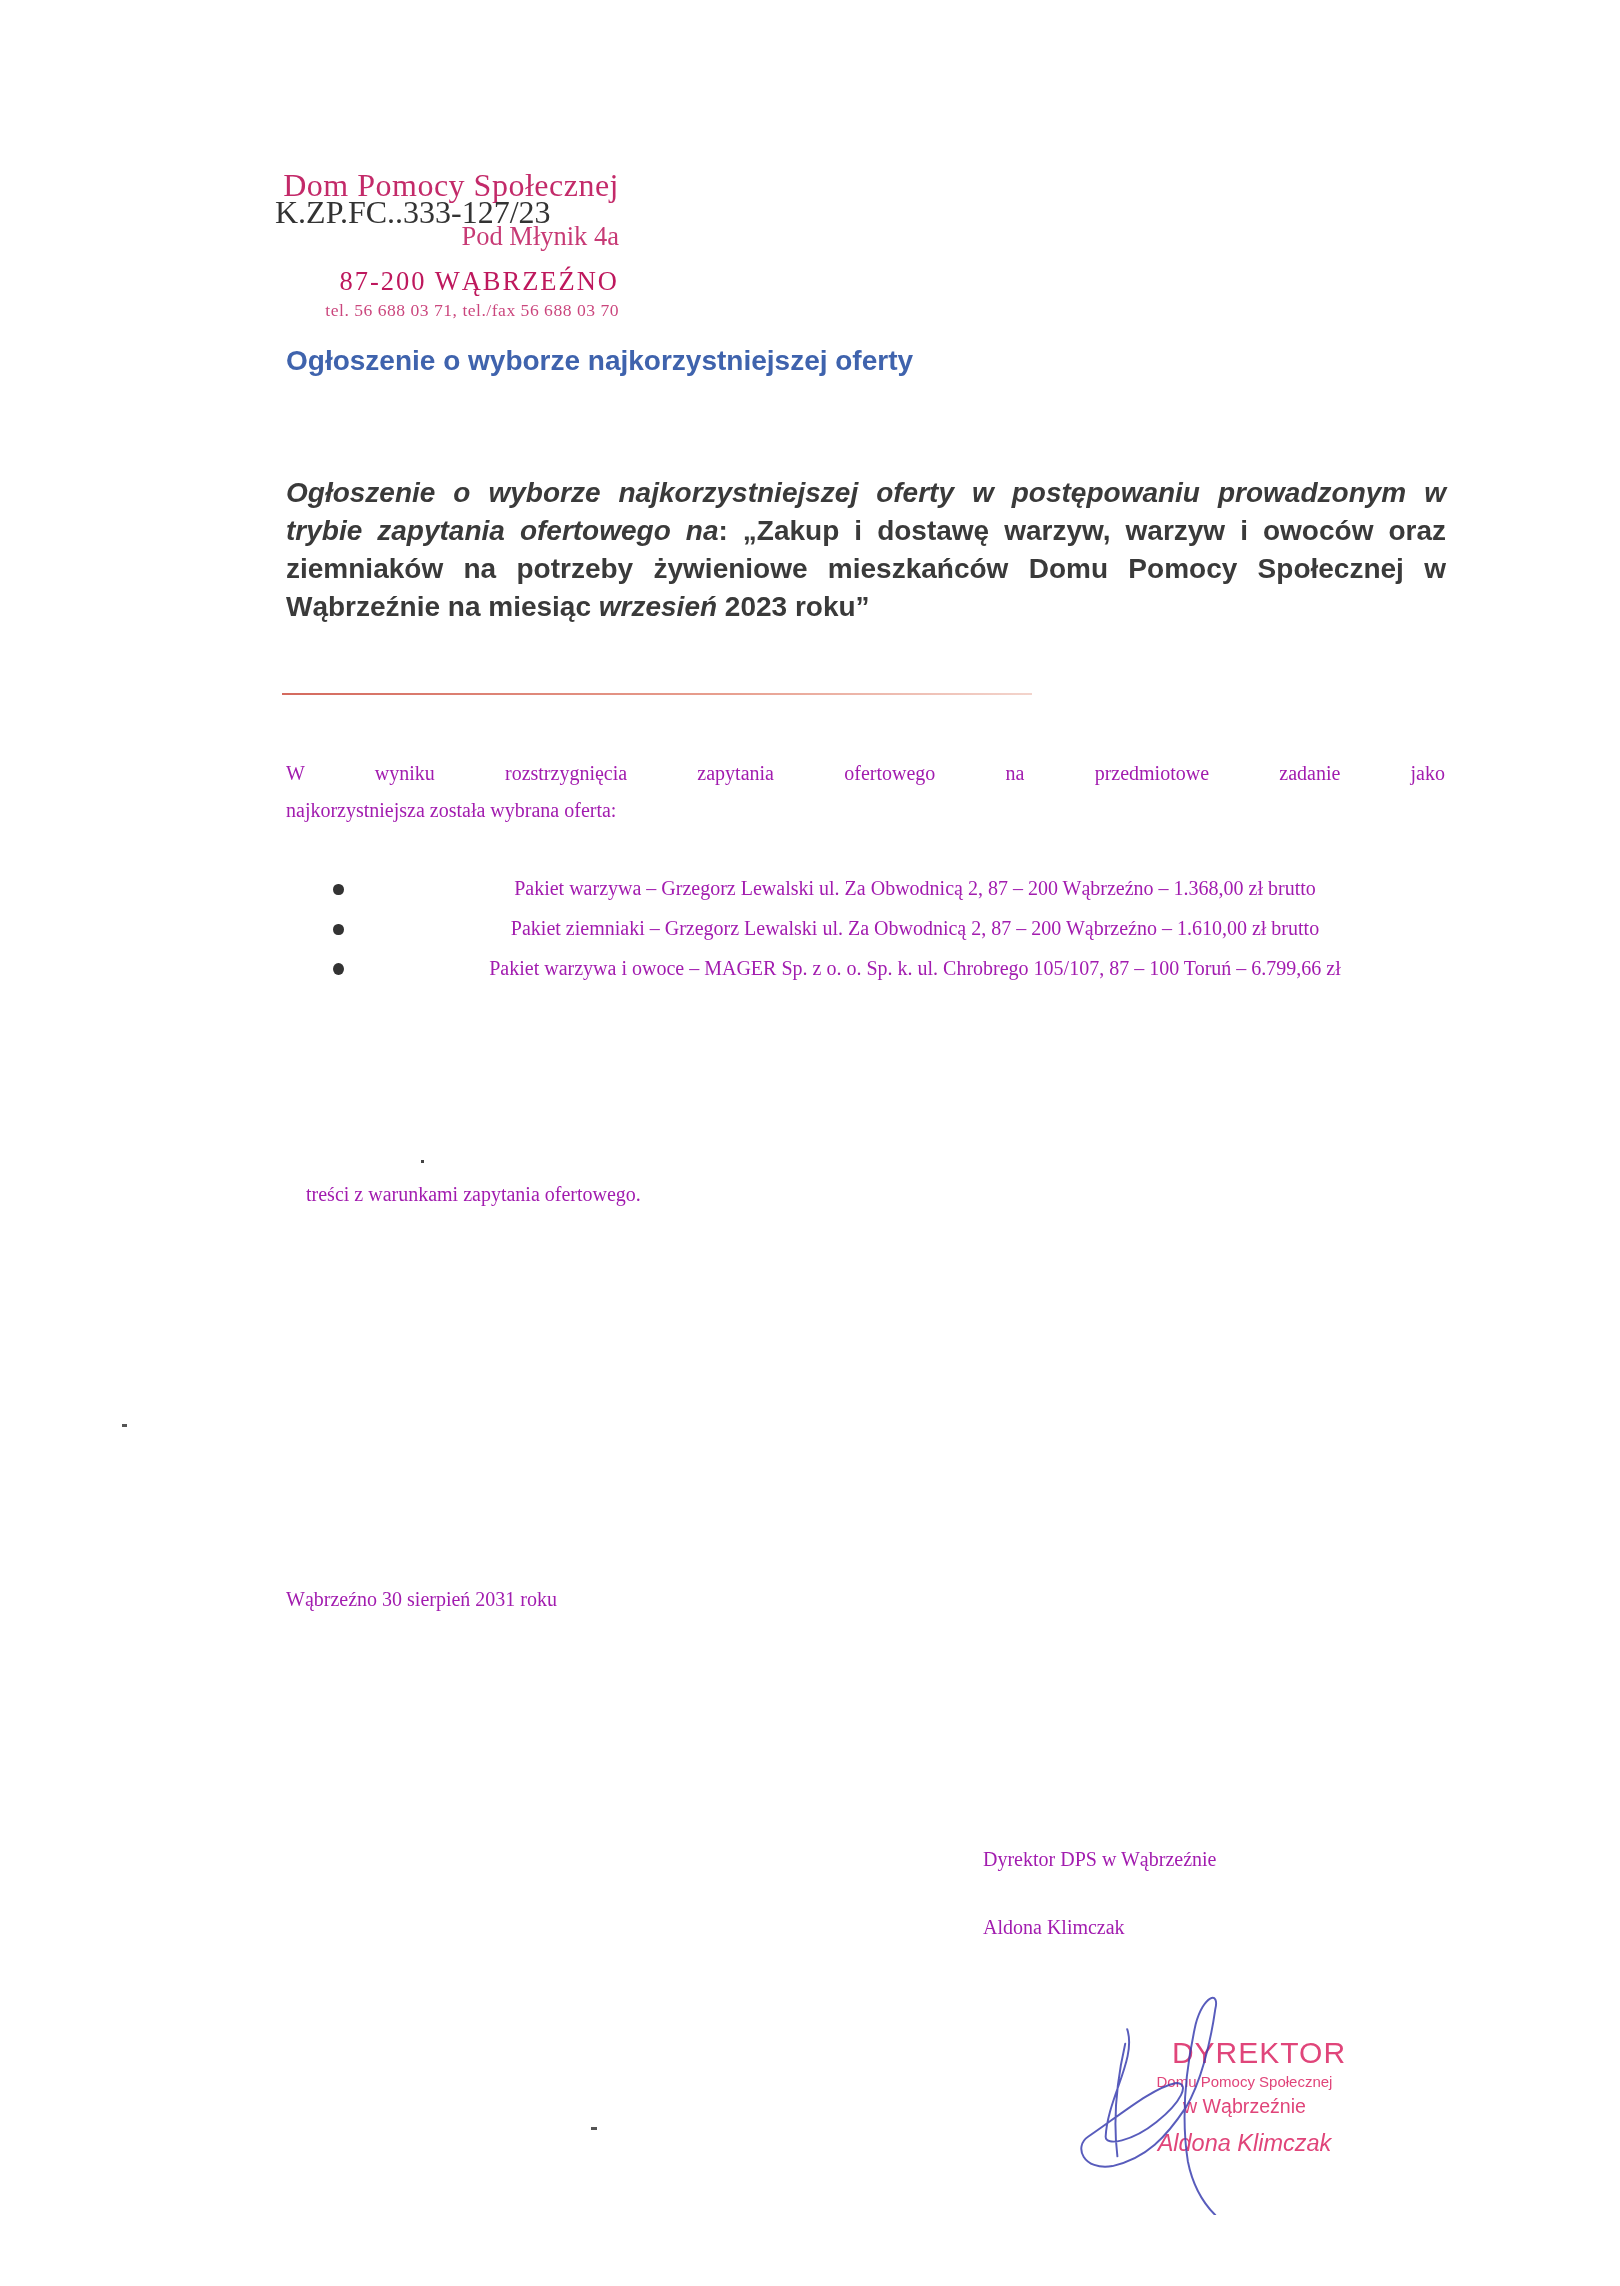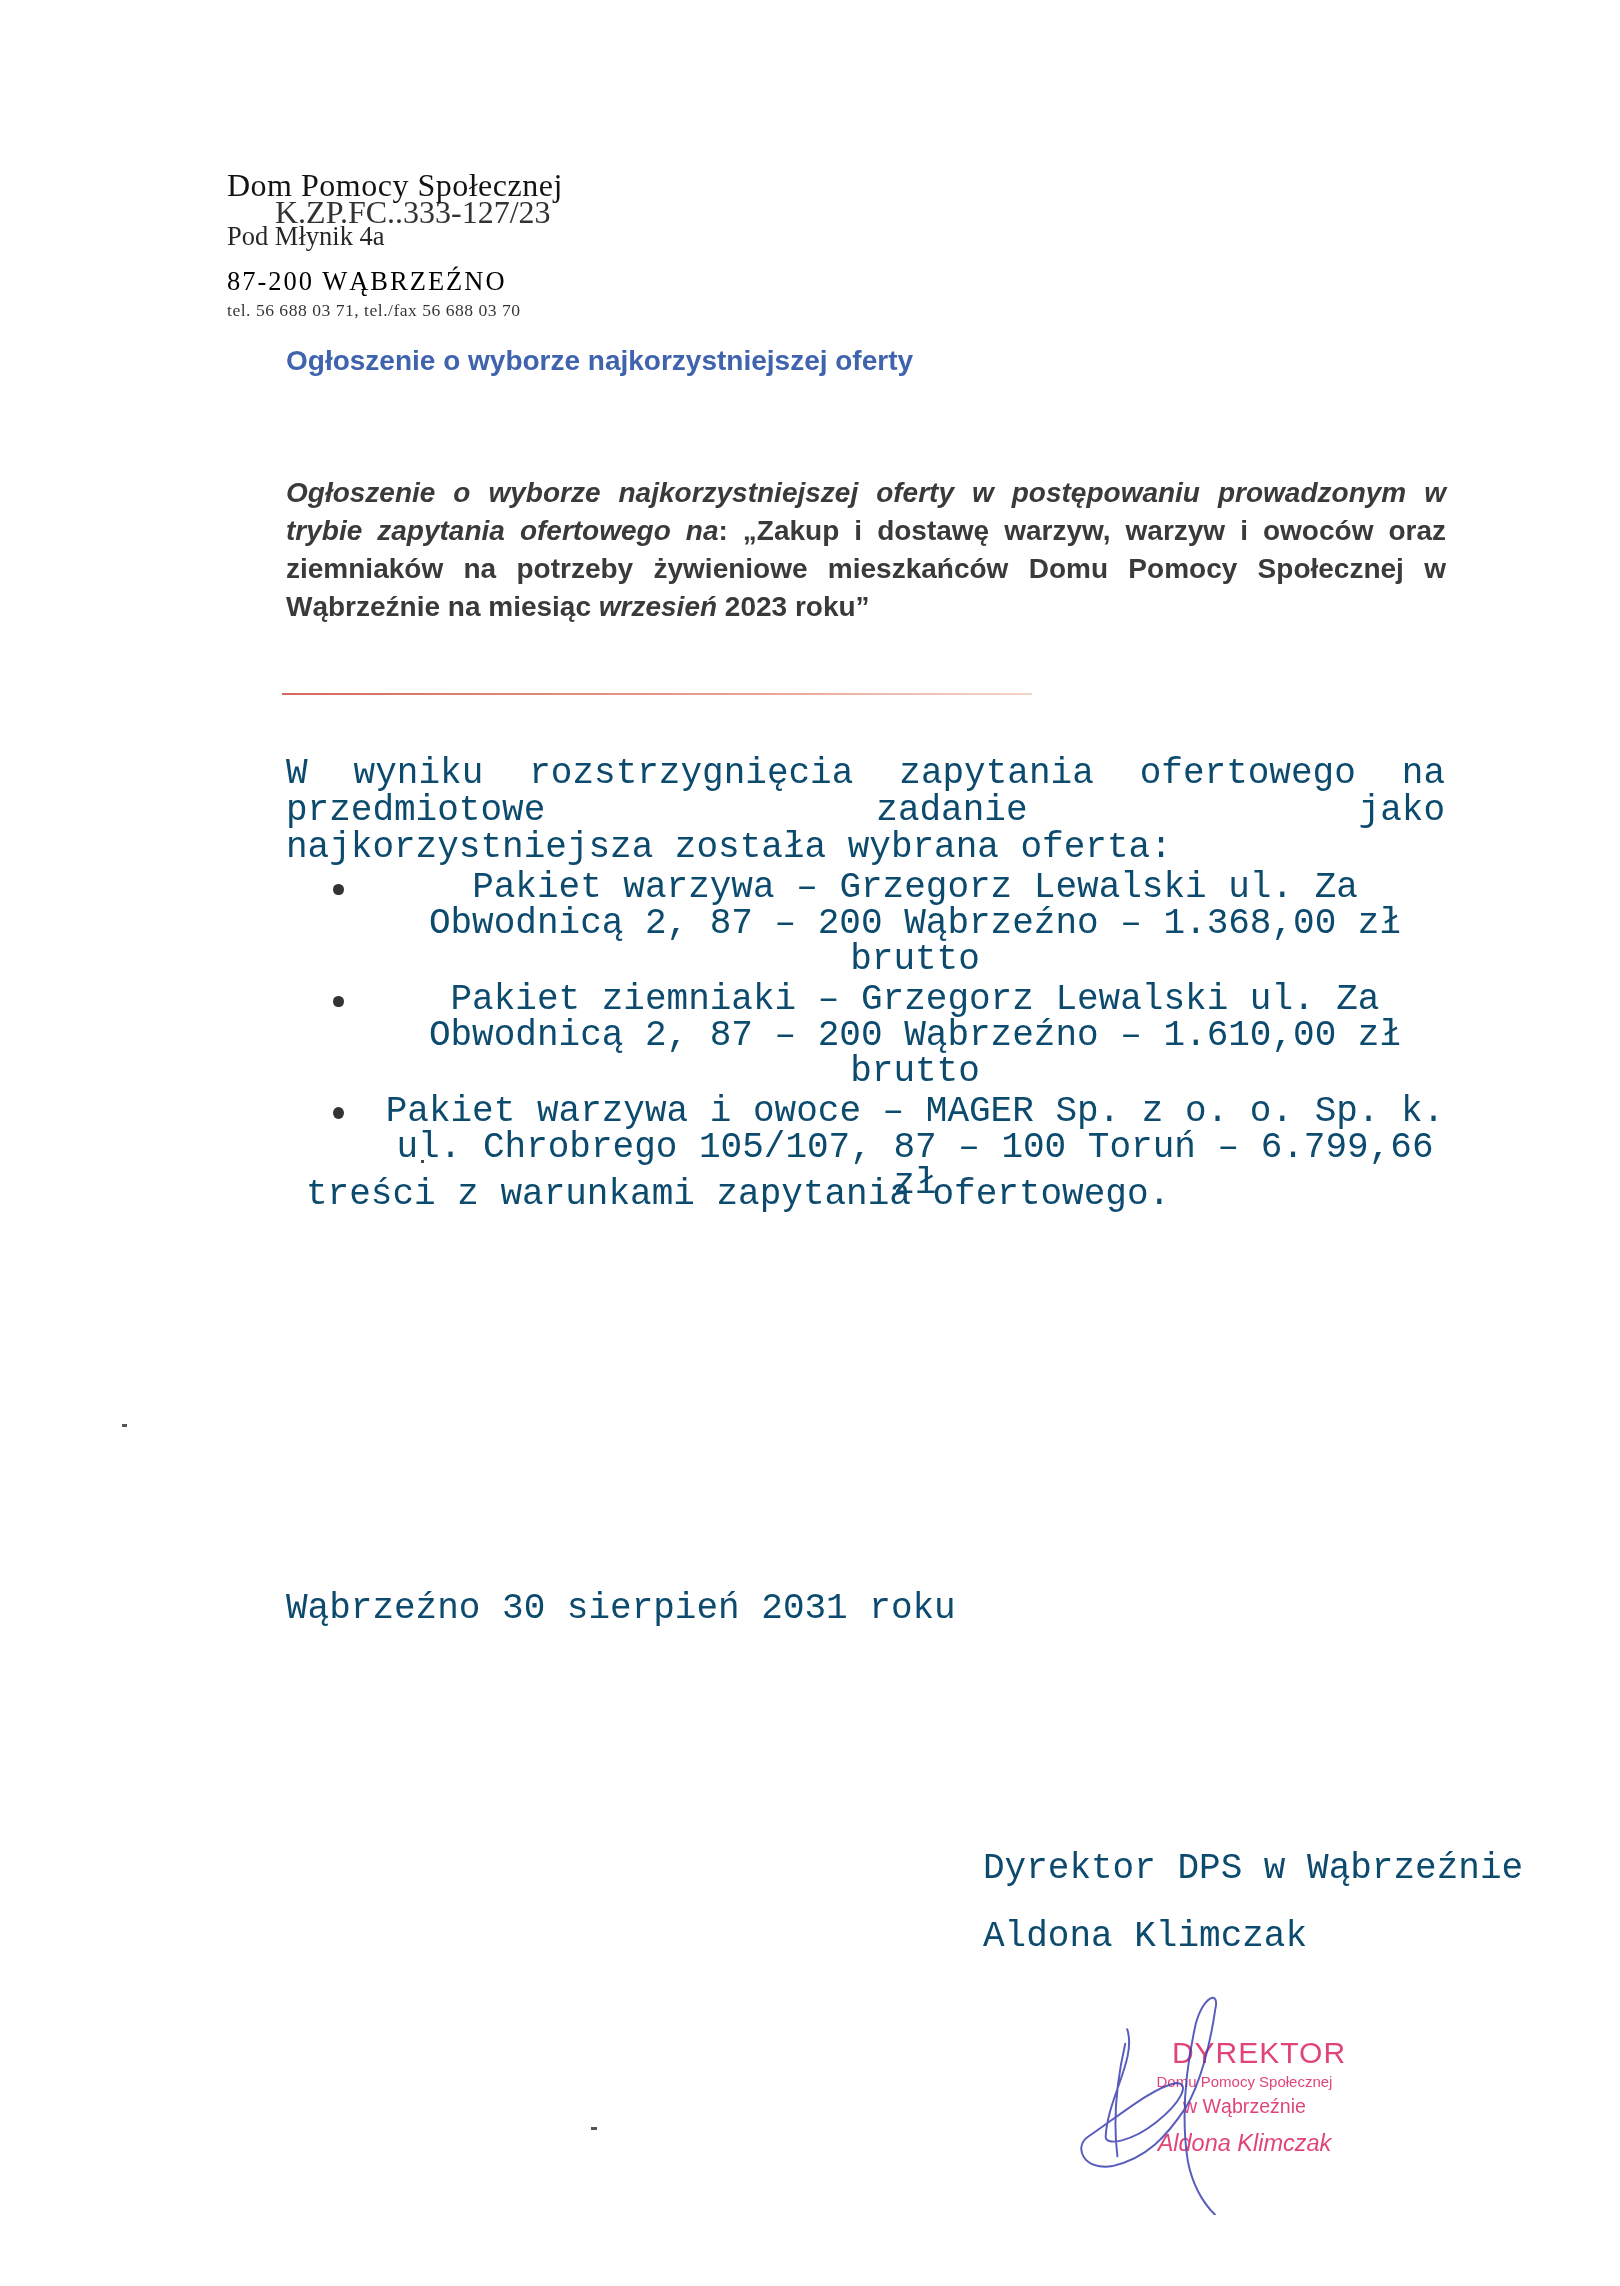--- a/index.html
+++ b/index.html
@@ -1,34 +1,34 @@
 <!DOCTYPE html>
 <html><head>
 <meta charset="utf-8">
 <style>
   html, body { margin: 0; padding: 0; background: #ffffff; }
   body { width: 1620px; height: 2287px; position: relative; overflow: hidden; }
   .page { position: absolute; left: 0; top: 0; width: 1620px; height: 2287px; background: #fff; }
 
   
-  .stamp { position: absolute; left: 227px; top: 169px; width: 392px; color: #000000; font-family: "Liberation Serif", serif; text-align: left; }
+  .stamp { position: absolute; left: 227px; top: 169px; width: 392px; color: #be185d; font-family: "Liberation Serif", serif; text-align: right; }
   .stamp .s1 { font-size: 32px; line-height: 33px; letter-spacing: 0.5px; opacity: 0.92; }
   .stamp .s2 { font-size: 26.5px; line-height: 21.6px; margin-top: 24px; opacity: 0.85; }
   .stamp .s3 { font-size: 26.5px; line-height: 31px; letter-spacing: 2px; margin-top: 18px; }
   .stamp .s4 { font-size: 17.6px; line-height: 23.5px; margin-top: 2px; opacity: 0.8; letter-spacing: 0.5px; }
   .ref-number { position: absolute; left: 243px; top: 194px; font-family: "Liberation Serif", serif; font-size: 32px; color: #333; letter-spacing: 0px; margin-left: 32px; }
 
   .title { position: absolute; left: 286px; top: 345px; font-family: "Liberation Sans", sans-serif; font-weight: bold; font-size: 28px; color: #3f63ad; }
 
   .lead { position: absolute; left: 286px; top: 474px; width: 1160px; font-family: "Liberation Sans", sans-serif; font-weight: bold; font-size: 28px; line-height: 38px; color: #3a3a3a; text-align: justify; }
   .lead .it { font-style: italic; }
 
   .rule { position: absolute; left: 282px; top: 693px; width: 750px; height: 2px; background: linear-gradient(to right, #d46a5e, #e8a090 60%, #f3d4cc); }
 
-  .body-text { font-family: Liberation Mono, monospace; font-size: 36px; color: #0c4a6e; }
+  .body-text { font-family: Liberation Serif, serif; font-size: 20px; color: #a21caf; }
   .para1 { position: absolute; left: 286px; top: 755px; width: 1159px; line-height: 37px; text-align: justify; text-align-last: left; }
   .para1 .line1 { display: block; text-align: justify; text-align-last: justify; }
 
   .offers { position: absolute; left: 333px; top: 870px; width: 1117px; margin: 0; padding: 0; list-style: none; }
   .offers li { position: relative; padding-left: 47px; line-height: 36px; margin-bottom: 3.9px; text-align: center; }
   .offers .bullet { position: absolute; left: 0; top: 13.7px; width: 10.8px; height: 11.8px; border-radius: 50%; background: #333; }
 
   .para2 { position: absolute; left: 240px; top: 1176px; width: 1208px; line-height: 37px; }
   .para2 .l2 { display: block; padding-left: 66px; }
 

